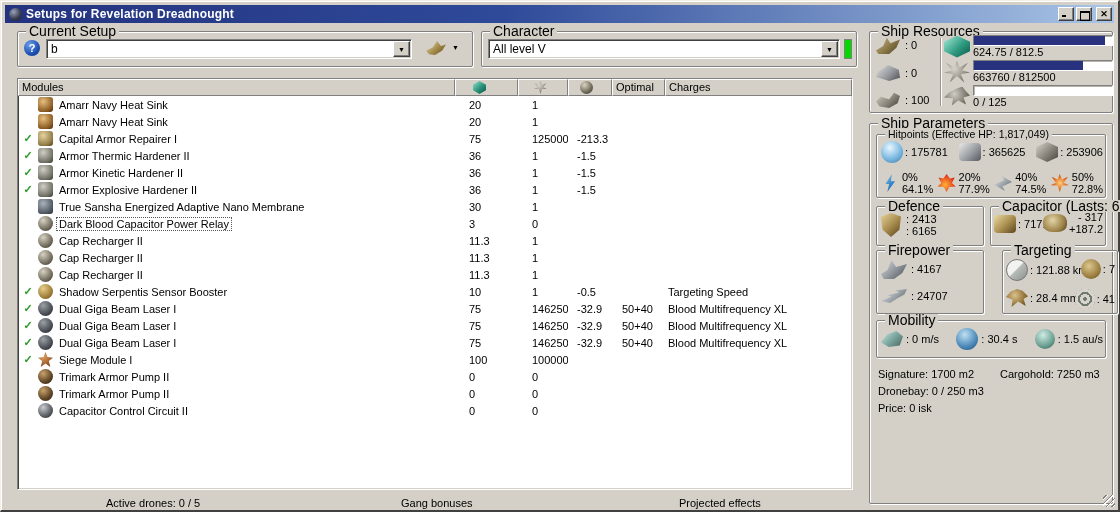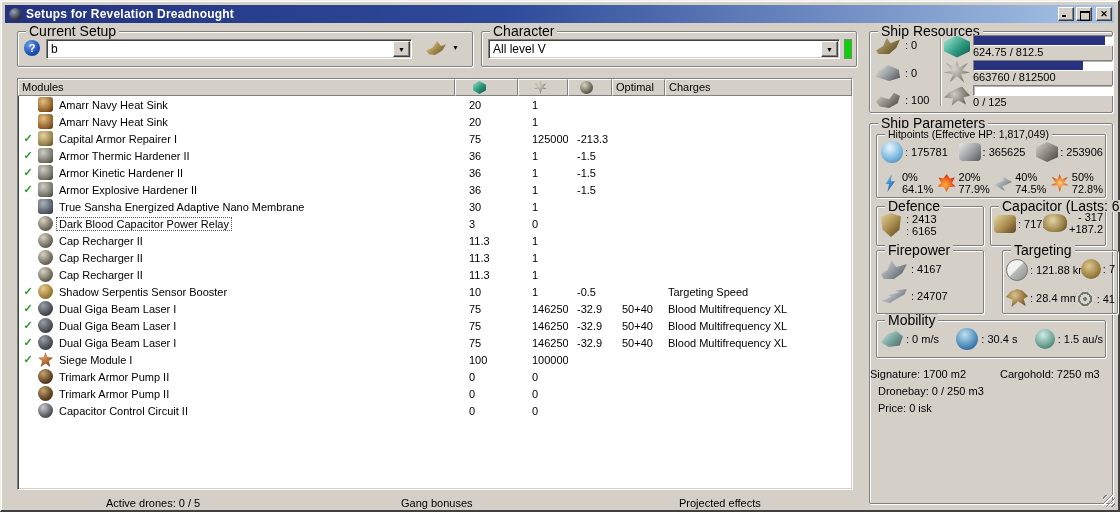--- a/index.html
+++ b/index.html
@@ -635,20 +635,20 @@
             <span class="rp-ico i-align"></span>
             <span>: 30.4 s</span>
           </span>
         <span class="stat-line" style="gap:3px;">
             <span class="rp-ico i-warp"></span>
             <span>: 1.5 au/s</span>
           </span>
       </div>
     </div>
 
-    <div class="plain" style="left:0; top:244px;text-align:center;">Signature: 1700 m2</div>
+    <div class="plain" style="left:8px; top:244px;text-align:center;">Signature: 1700 m2</div>
     <div class="plain" style="left:130px; top:244px;">Cargohold: 7250 m3</div>
     <div class="plain" style="left:8px; top:261px;">Dronebay: 0 / 250 m3</div>
     <div class="plain" style="left:8px; top:278px;">Price: 0 isk</div>
   </div>
 
   <div class="resize-grip"></div>
 </div>
 
 </body></html>

